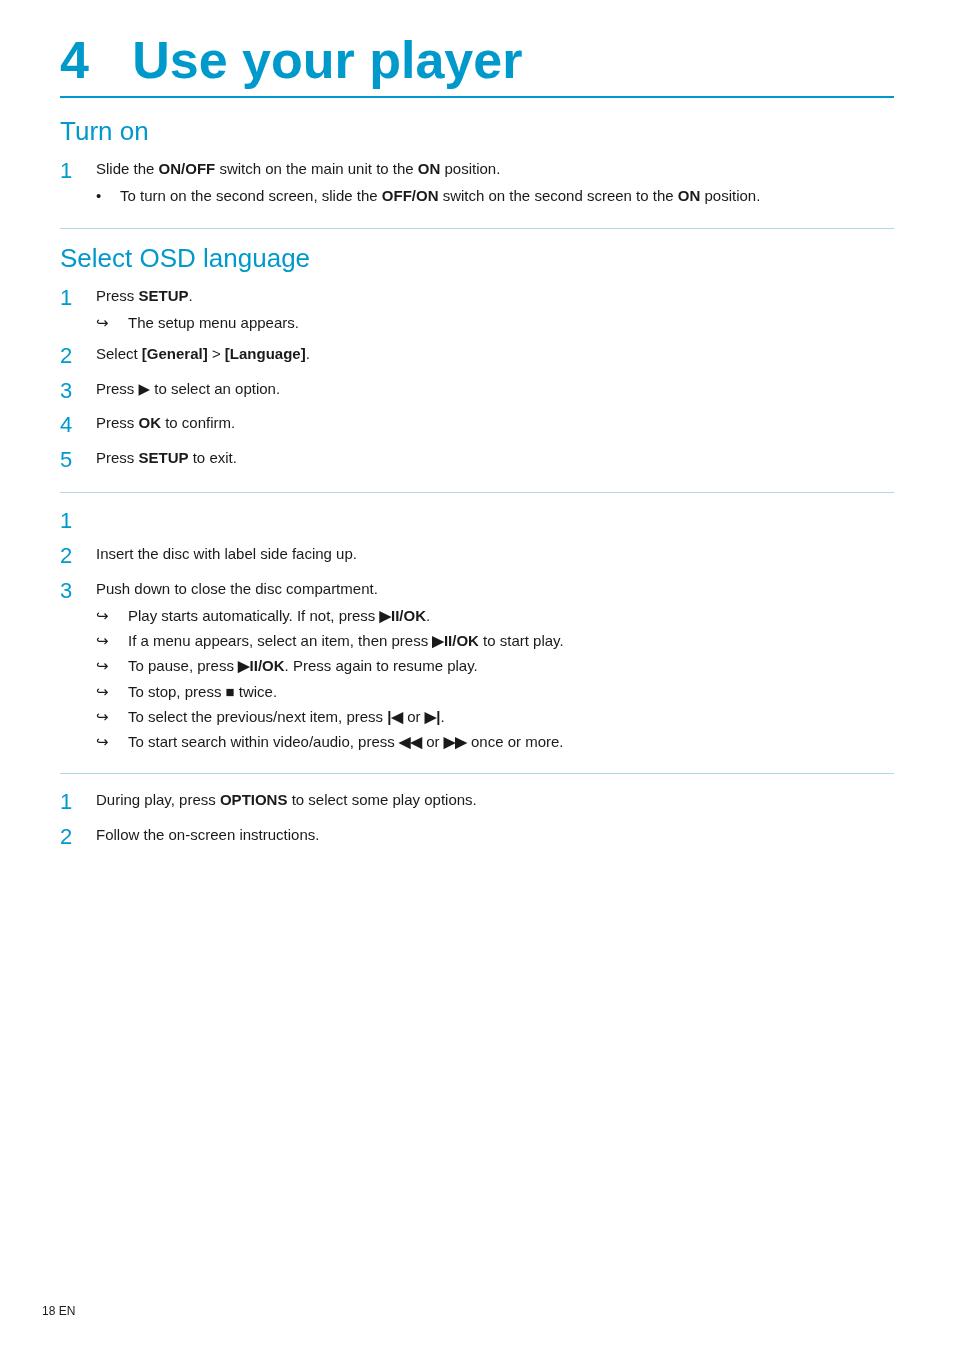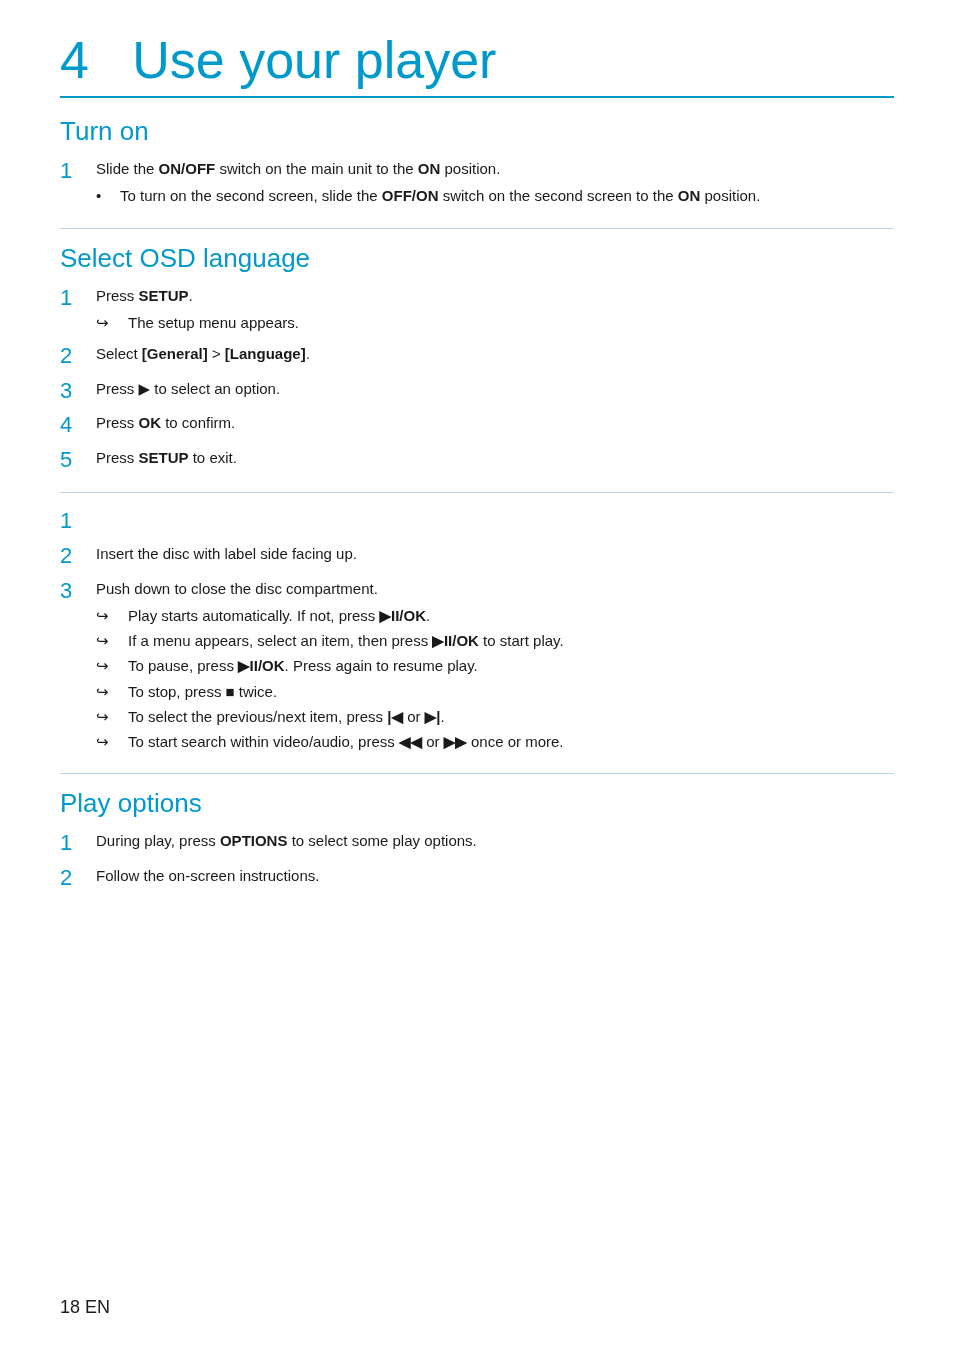--- a/index.html
+++ b/index.html
@@ -99,30 +99,30 @@
       min-width: 28px;
       margin-right: 4px;
       font-size: 15px;
       line-height: 1.55;
       color: #1a1a1a;
     }
 
     .page-footer {
       position: absolute;
       bottom: 30px;
-      left: 60px;
-      font-size: 18px;
+      left: 42px;
+      font-size: 12px;
       color: #1a1a1a;
     }
   </style>
 </head>
 <body>
 
 <div style="margin-bottom:6px;">
-  <span style="font-size:52px; font-weight:400; color:#0099cc;">
+  <span style="font-size:52px; font-weight:700; color:#0099cc;">
     <span>4</span>&nbsp;&nbsp;
     <span>Use your player</span>
   </span>
 </div>
 <hr class="title-divider">
 
 <div>
   <div class="section-title">Turn on</div>
   <ol class="numbered-list">
     <li>
@@ -218,21 +218,20 @@
           </li>
         </ul>
       </div>
     </li>
   </ol>
 </div>
 
 <hr class="section-divider">
 
 <div>
-  <div class="section-title">Play options</div>
   <ol class="numbered-list">
     <li>
       <span class="num">1</span>
       <div class="step-content">During play, press <b>OPTIONS</b> to select some play options.</div>
     </li>
     <li>
       <span class="num">2</span>
       <div class="step-content">Follow the on-screen instructions.</div>
     </li>
   </ol>

